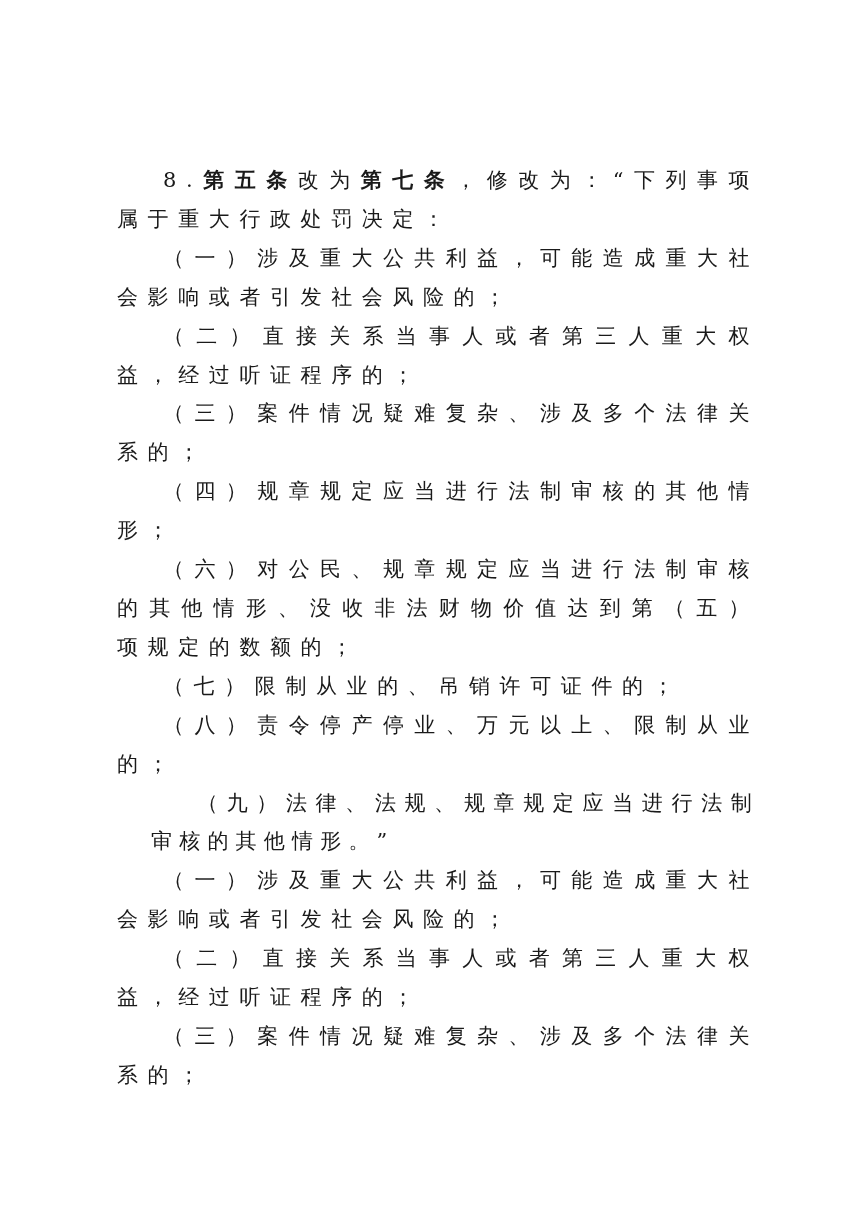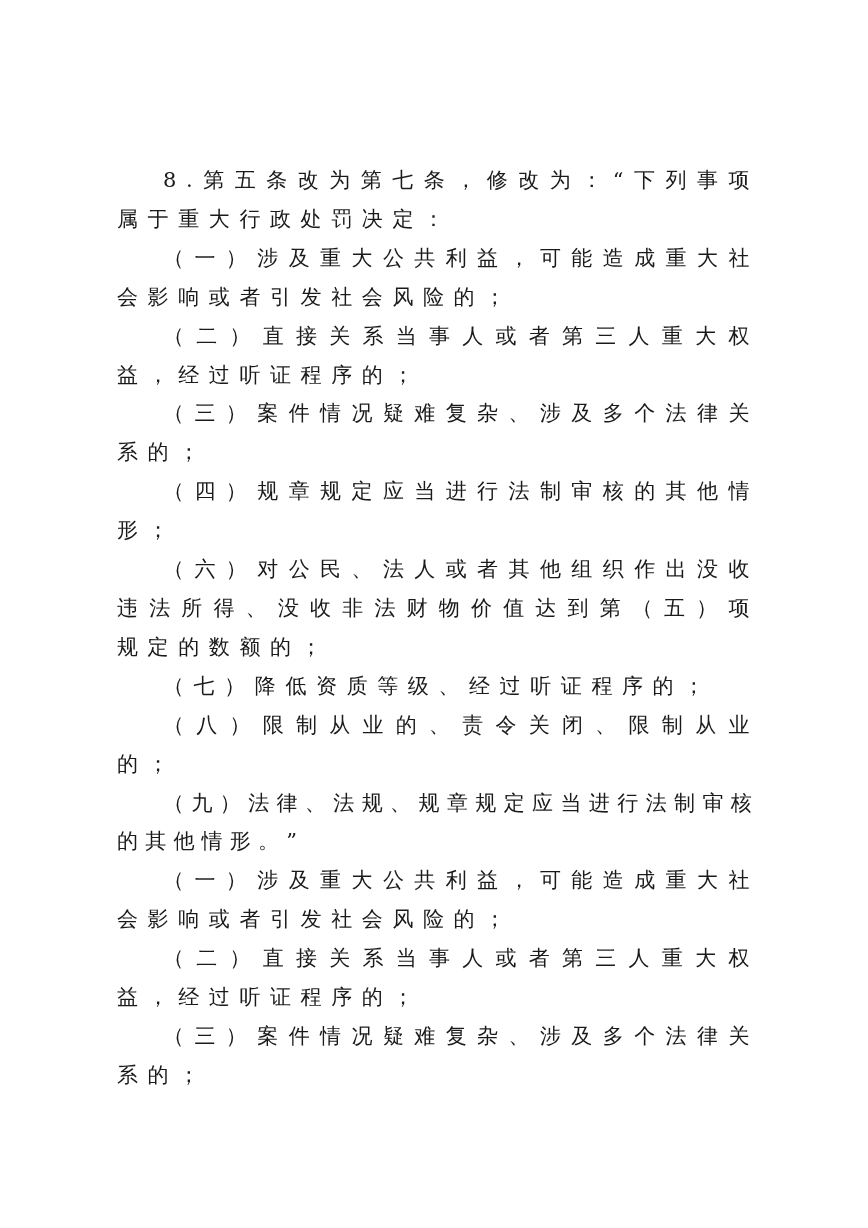--- a/index.html
+++ b/index.html
@@ -26,37 +26,38 @@
     .para {
       margin: 0;
       text-indent: 46px;
       text-align: justify;
       text-align-last: left;
       letter-spacing: 9.6px;
       word-break: break-all;
     }
     .para.tight {
       letter-spacing: 7.2px;
+      margin-left: 34px;
     }
     .b {
-      font-weight: normal;
+      font-weight: bold;
     }
   </style>
 </head>
 <body>
 
 <div class="page">
 
   <p class="para"><span>8.</span><span class="b">第五条</span><span>改为</span><span class="b">第七条</span><span>，修改为：“下列事项属于重大行政处罚决定：</span></p>
   <p class="para">（一）涉及重大公共利益，可能造成重大社会影响或者引发社会风险的；</p>
   <p class="para">（二）直接关系当事人或者第三人重大权益，经过听证程序的；</p>
   <p class="para">（三）案件情况疑难复杂、涉及多个法律关系的；</p>
   <p class="para">（四）规章规定应当进行法制审核的其他情形；</p>
-  <p class="para">（六）对公民、法人或者其他组织作出没收违法所得、没收非法财物价值达到第（五）项规定的数额的；</p>
-  <p class="para">（七）降低资质等级、经过听证程序的；</p>
-  <p class="para">（八）限制从业的、责令关闭、限制从业的；</p>
+  <p class="para">（六）对公民、规章规定应当进行法制审核的其他情形、没收非法财物价值达到第（五）项规定的数额的；</p>
+  <p class="para">（七）限制从业的、吊销许可证件的；</p>
+  <p class="para">（八）责令停产停业、万元以上、限制从业的；</p>
   <p class="para tight">（九）法律、法规、规章规定应当进行法制审核的其他情形。”</p>
 
   <p class="para">（一）涉及重大公共利益，可能造成重大社会影响或者引发社会风险的；</p>
   <p class="para">（二）直接关系当事人或者第三人重大权益，经过听证程序的；</p>
   <p class="para">（三）案件情况疑难复杂、涉及多个法律关系的；</p>
 
 </div>
 
 </body></html>

